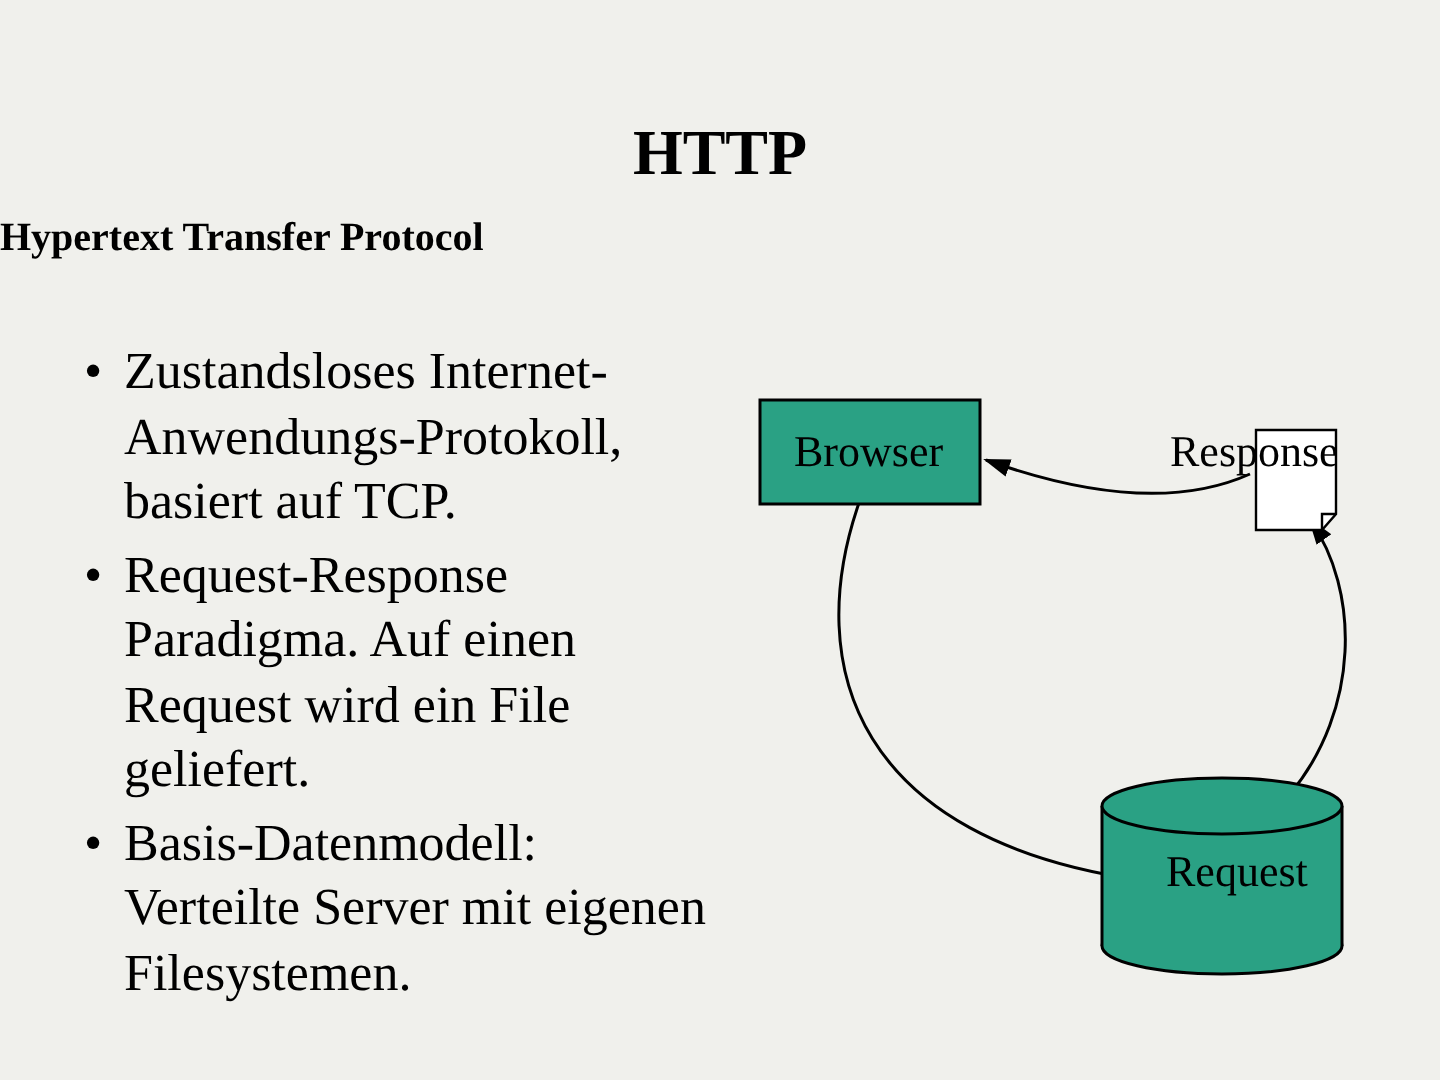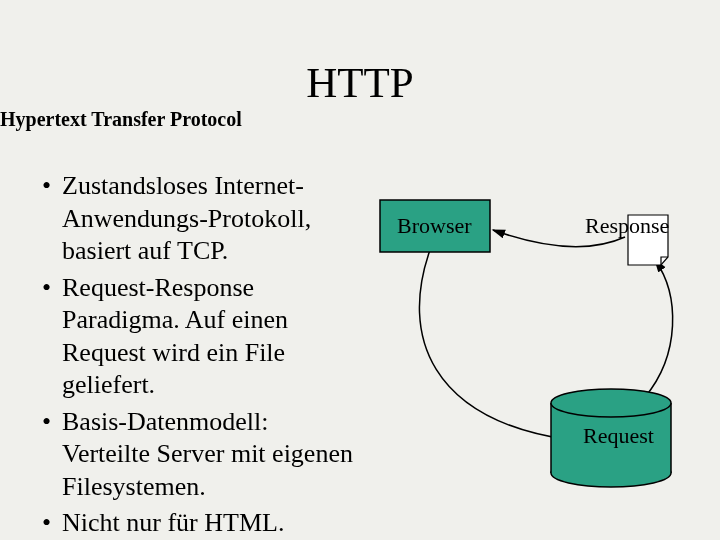--- a/index.html
+++ b/index.html
@@ -16,22 +16,22 @@
     width: 720px;
     height: 540px;
     box-sizing: border-box;
   }
   .title {
     position: absolute;
     top: 58px;
     left: 0;
     width: 100%;
     text-align: center;
-    font-size: 43px;
-    font-weight: normal;
+    font-size: 32px;
+    font-weight: bold;
   }
   .subtitle {
     position: absolute;
     top: 108px;
     left: 0;
     width: 100%;
     text-align: left;
     font-size: 20px;
     font-weight: bold;
   }
@@ -76,21 +76,20 @@
 <div class="slide">
 
   <div class="title">HTTP</div>
   <div class="subtitle">Hypertext Transfer Protocol</div>
 
   <div class="bullets">
     <ul>
       <li>Zustandsloses Internet-Anwendungs-Protokoll, basiert auf TCP.</li>
       <li>Request-Response Paradigma. Auf einen Request wird ein File geliefert.</li>
       <li>Basis-Datenmodell: Verteilte Server mit eigenen Filesystemen.</li>
-      <li>Nicht nur für  HTML.</li>
     </ul>
   </div>
 
   <div class="diagram">
     <svg width="330" height="310" viewBox="0 0 330 310">
 
       <defs>
         <marker id="arrow" markerWidth="10" markerHeight="10" refX="8" refY="3" orient="auto" markerUnits="strokeWidth">
           <path d="M0,0 L9,3 L0,6 Z" fill="#000"></path>
         </marker>

